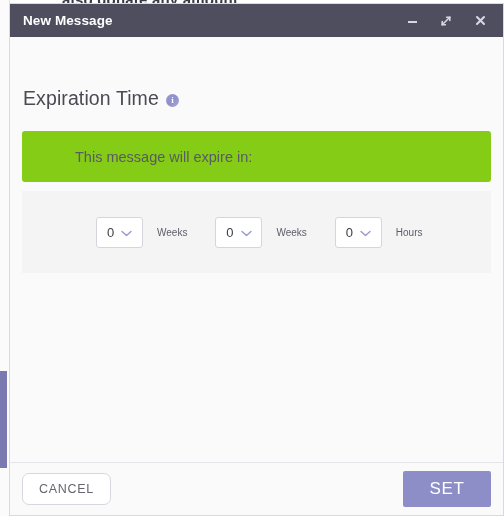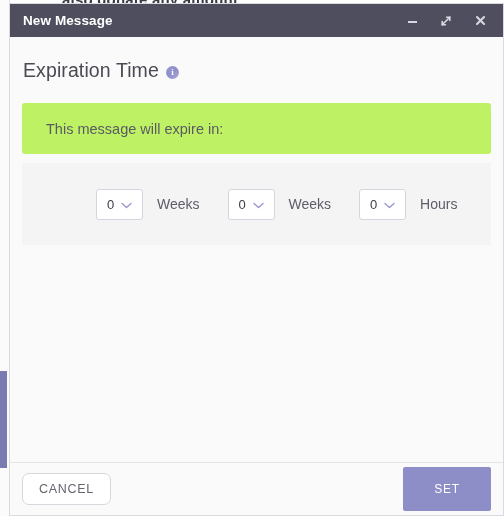--- a/index.html
+++ b/index.html
@@ -101,20 +101,21 @@
     background: #fafafa;
     overflow: hidden;
     position: relative;
   }
 
   #section-title {
     padding: 22px 0 0 13px;
     display: flex;
     align-items: center;
     gap: 7px;
+    margin-top: 28px;
   }
   #section-title-text {
     font-size: 19.5px;
     color: #4a4a55;
     font-weight: normal;
     letter-spacing: .1px;
   }
   #info-icon {
     width: 13px;
     height: 13px;
@@ -128,25 +129,25 @@
     align-items: center;
     justify-content: center;
     line-height: 1;
     margin-top: 4px;
     cursor: default;
   }
 
   #expire-banner {
     margin: 21px 12px 0 12px;
     height: 51px;
-    background: #bef264;
+    background: #84cc16;
     border-radius: 3px;
     display: flex;
     align-items: center;
-    padding-left: 24px;
+    padding-left: 53px;
   }
   #expire-banner-text {
     font-size: 14.5px;
     color: #5a5a65;
   }
 
   #duration-panel {
     margin: 9px 12px 0 12px;
     height: 82px;
     background: #f4f4f5;
@@ -169,21 +170,21 @@
     display: flex;
     align-items: center;
     justify-content: center;
     gap: 7px;
     cursor: pointer;
     font-size: 13px;
     color: #3d3d46;
   }
   .chev { display: block; }
   .duration-label {
-    font-size: 14px;
+    font-size: 10px;
     color: #5d5d68;
     margin-left: 14px;
     margin-right: 28px;
   }
   .duration-label.last { margin-right: 16px; }
 
   
   #modal-footer {
     height: 53px;
     min-height: 53px;
@@ -200,26 +201,26 @@
     background: #ffffff;
     border: 1px solid #d7d7de;
     border-radius: 7px;
     font-size: 12.5px;
     color: #65656f;
     letter-spacing: .7px;
     cursor: pointer;
     font-family: "Liberation Sans", sans-serif;
   }
   #set-button {
-    height: 44px;
+    height: 36px;
     width: 88px;
     background: #8d8ec7;
     border: none;
     border-radius: 2px;
-    font-size: 12px;
+    font-size: 17px;
     color: #ffffff;
     letter-spacing: .7px;
     cursor: pointer;
     font-family: "Liberation Sans", sans-serif;
   }
 </style>
 </head>
 <body>
 
 <div id="bg-page">

